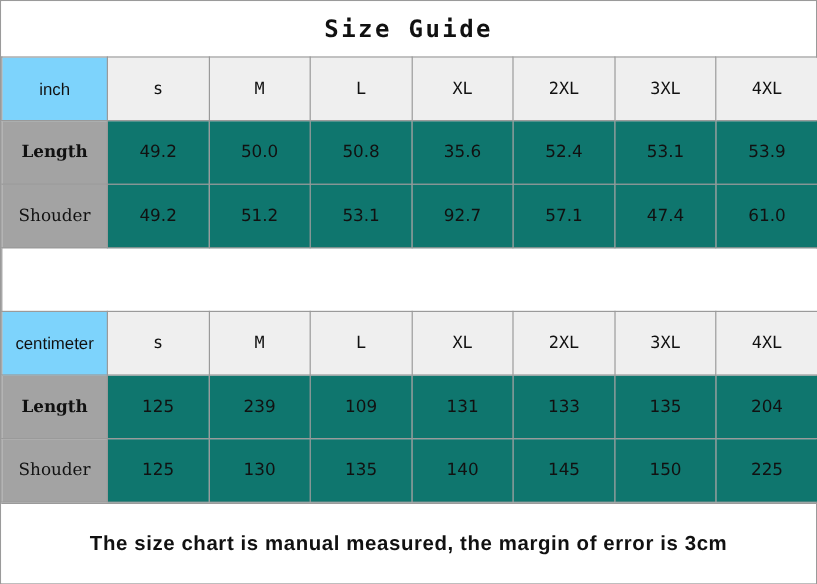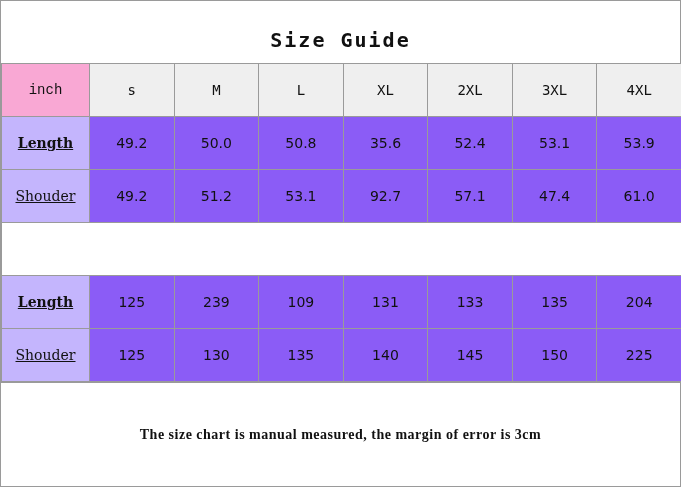--- a/index.html
+++ b/index.html
@@ -26,21 +26,20 @@
   .title {
     height: 46px;
     line-height: 46px;
     text-align: center;
     font-size: 20px;
     letter-spacing: 2px;
     font-family: "DejaVu Sans Mono", monospace;
     font-weight: bold;
     color: #111;
     background: #ffffff;
-    margin-top: 16px;
   }
   table.size-table {
     border-collapse: collapse;
     width: 681px;
     table-layout: fixed;
   }
   table.size-table td {
     border: 1px solid #9a9a9a;
     text-align: center;
     vertical-align: middle;
@@ -48,51 +47,50 @@
     height: 52px;
     padding: 0;
     color: #111;
   }
   td.head-cell {
     background: #efefef;
     font-family: "DejaVu Sans Mono", monospace;
     font-size: 13px;
   }
   td.unit-cell {
-    background: #f9a8d4;
-    font-family: Liberation Mono, monospace;
+    background: #7dd3fc;
+    font-family: Liberation Sans, sans-serif;
     font-size: 15px;
   }
   td.row-label {
-    background: #c4b5fd;
+    background: #a3a3a3;
     font-family: "DejaVu Serif", serif;
     font-size: 15px;
-    text-decoration: underline;
   }
   td.row-label.bold {
     font-weight: bold;
   }
   td.value-cell {
-    background: #8b5cf6;
+    background: #0f766e;
     font-family: "DejaVu Sans", sans-serif;
     font-size: 14px;
   }
   td.spacer-cell {
     background: #ffffff;
     height: 42px;
     border-left: 1px solid #9a9a9a;
     border-right: 1px solid #9a9a9a;
   }
   .footer {
     flex: 1;
     display: flex;
     align-items: center;
     justify-content: center;
-    font-family: Liberation Serif, serif;
-    font-size: 14px;
+    font-family: Liberation Sans, sans-serif;
+    font-size: 17px;
     font-weight: bold;
     letter-spacing: 0.5px;
     color: #111;
     background: #ffffff;
     border-top: 1px solid #9a9a9a;
   }
   .col0 { width: 88px; }
 </style>
 </head>
 <body>
@@ -140,20 +138,30 @@
         <td class="value-cell">53.1</td>
         <td class="value-cell">92.7</td>
         <td class="value-cell">57.1</td>
         <td class="value-cell">47.4</td>
         <td class="value-cell">61.0</td>
       </tr>
       <tr>
         <td class="spacer-cell" colspan="8"></td>
       </tr>
       <tr>
+        <td class="unit-cell">centimeter</td>
+        <td class="head-cell">s</td>
+        <td class="head-cell">M</td>
+        <td class="head-cell">L</td>
+        <td class="head-cell">XL</td>
+        <td class="head-cell">2XL</td>
+        <td class="head-cell">3XL</td>
+        <td class="head-cell">4XL</td>
+      </tr>
+      <tr>
         <td class="row-label bold">Length</td>
         <td class="value-cell">125</td>
         <td class="value-cell">239</td>
         <td class="value-cell">109</td>
         <td class="value-cell">131</td>
         <td class="value-cell">133</td>
         <td class="value-cell">135</td>
         <td class="value-cell">204</td>
       </tr>
       <tr>

